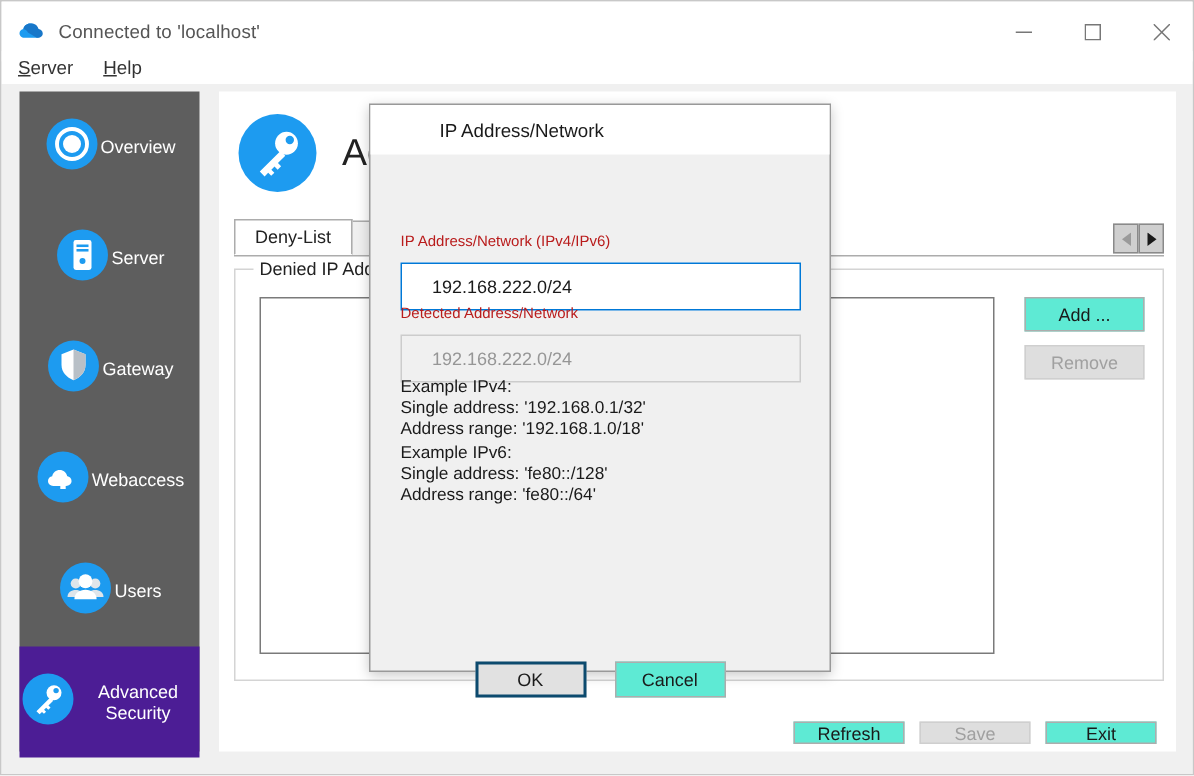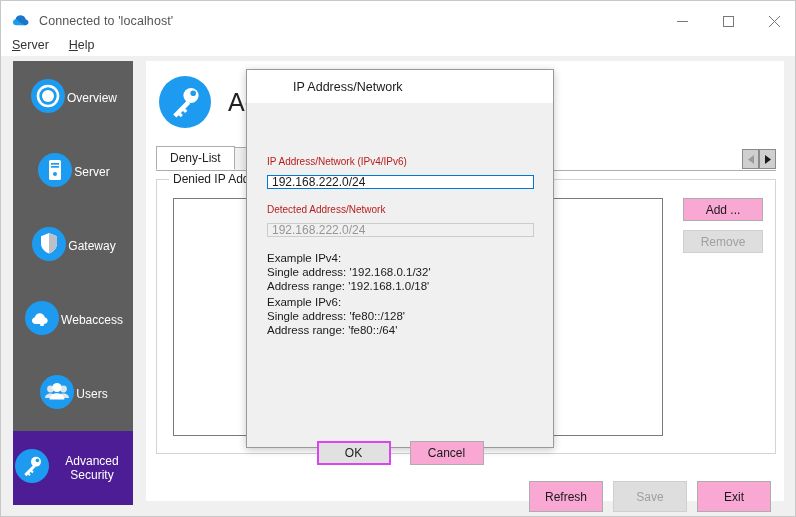--- a/index.html
+++ b/index.html
@@ -207,21 +207,21 @@
   }
   .side-buttons {
     position: absolute;
     right: 12px; top: 18px;
     width: 80px;
   }
   .btn {
     font-family: "Liberation Sans", sans-serif;
     font-size: 12px;
     color: #1a1a1a;
-    background: #f9a8d4;
+    background: #5eead4;
     border: 1px solid #adadad;
     height: 23px;
     display: flex;
     align-items: center;
     justify-content: center;
     box-sizing: border-box;
   }
   .btn.disabled {
     color: #a0a0a0;
     background: #dedede;
@@ -229,21 +229,21 @@
   }
   .side-buttons .btn { width: 80px; margin-bottom: 9px; }
 
   
   .bottombar {
     position: absolute;
     right: 13px; top: 420px;
     display: flex;
     gap: 10px;
   }
-  .bottombar .btn { width: 74px; height: 31px; }
+  .bottombar .btn { width: 74px; height: 15px; }
 
   
   .dialog {
     position: absolute;
     left: 245px; top: 68px;
     width: 308px;
     height: 379px;
     background: #f0f0f0;
     border: 1px solid #999999;
     box-shadow: 0 2px 8px rgba(0,0,0,0.22);
@@ -269,25 +269,25 @@
   .dlg-label {
     position: absolute;
     font-size: 10px;
     color: #b91c1c;
     white-space: nowrap;
   }
   .dlg-input {
     position: absolute;
     left: 20px;
     width: 267px;
-    height: 14px;
+    height: 32px;
     box-sizing: border-box;
     font-family: "Liberation Sans", sans-serif;
     font-size: 12px;
-    padding: 0 4px;
+    padding: 0 20px;
     background: #ffffff;
     border: 1px solid #0078d7;
     color: #1a1a1a;
     line-height: 20px;
     outline: none;
   }
   .dlg-input.readonly {
     border: 1px solid #cccccc;
     background: #f0f0f0;
     color: #969696;
@@ -303,21 +303,21 @@
   .dlg-buttons {
     position: absolute;
     left: 0; top: 338px;
     width: 306px;
     display: flex;
     justify-content: center;
     gap: 19px;
   }
   .dlg-buttons .btn { width: 74px; height: 24px; }
   .dlg-buttons .btn.default {
-    border: 2px solid #d946ef;
+    border: 2px solid #0c4a6e;
     background: #e1e1e1;
   }
 </style>
 </head>
 <body>
 
 <div id="app">
 
   <div class="titlebar">
     <div class="app-icon">

